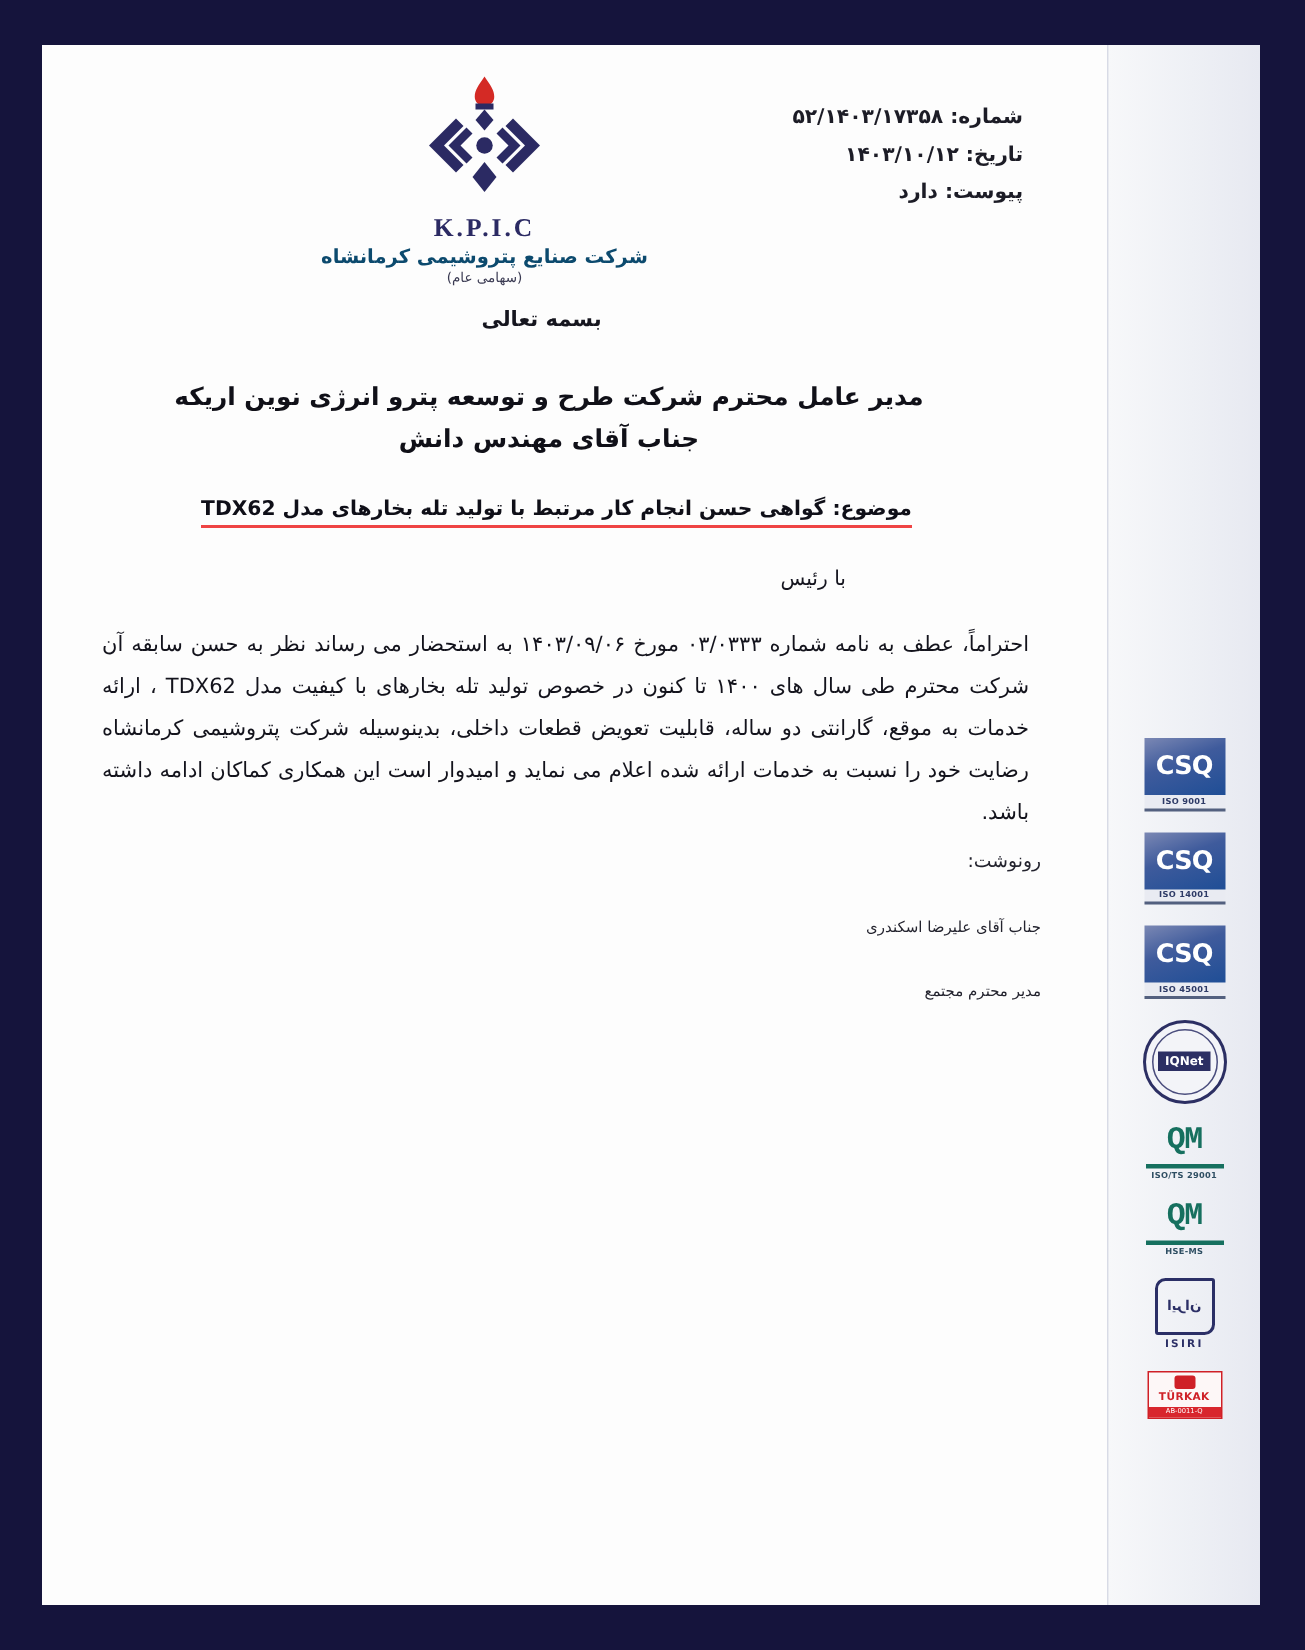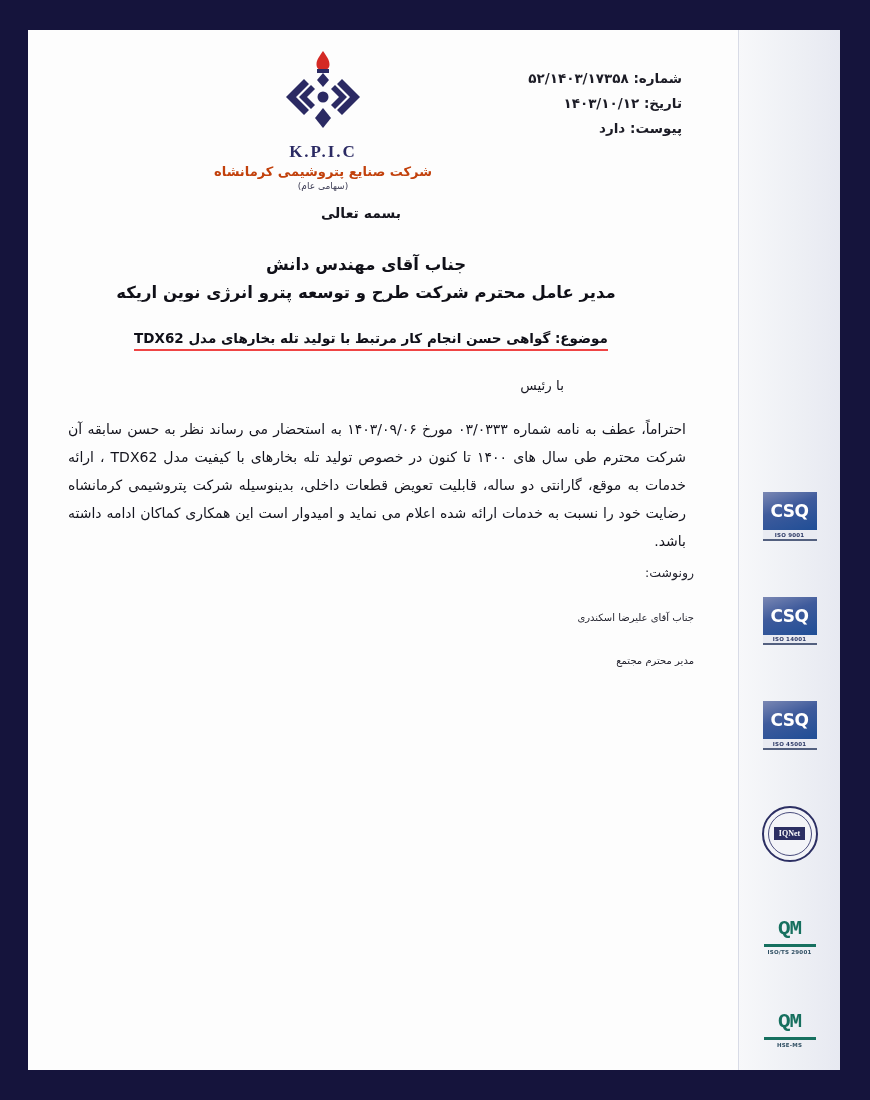--- a/index.html
+++ b/index.html
@@ -52,21 +52,20 @@
     top: 0;
     width: 102px;
     height: 1040px;
     background: linear-gradient(to left, #e7e9f1 0%, #eef0f5 45%, #f7f8fa 100%);
     border-left: 1px solid #d8dbe6;
     box-sizing: border-box;
     display: flex;
     flex-direction: column;
     align-items: center;
     padding-top: 462px;
-    gap: 42px;
   }
   .cert-badge {
     width: 62px;
     margin-bottom: 14px;
     display: flex;
     flex-direction: column;
     align-items: center;
   }
   .csq-box {
     width: 54px;
@@ -101,21 +100,20 @@
   .iqnet-badge {
     width: 52px;
     height: 52px;
     border-radius: 50%;
     background: #f3f4f8;
     border: 2px solid #2c2f63;
     display: flex;
     align-items: center;
     justify-content: center;
     position: relative;
-    font-family: Liberation Serif, serif;
   }
   .iqnet-badge::before {
     content: "";
     position: absolute;
     left: 4px; top: 4px; right: 4px; bottom: 4px;
     border-radius: 50%;
     border: 1px solid #4a4d7d;
   }
   .iqnet-inner {
     background: #2c2f63;
@@ -274,21 +272,21 @@
     font-size: 17px;
     font-weight: bold;
     color: #2b2a63;
     letter-spacing: 2px;
     direction: ltr;
     margin-top: 1px;
   }
   .logo-fa {
     font-size: 13px;
     font-weight: bold;
-    color: #c2410c;
+    color: #0c4a6e;
     margin-top: 2px;
     direction: rtl;
   }
   .logo-fa-sub {
     font-size: 9px;
     color: #3a3a52;
     margin-top: 2px;
     direction: rtl;
   }
 
@@ -503,22 +501,22 @@
           </div>
           <div class="logo-name">K.P.I.C</div>
           <div class="logo-fa">شرکت صنایع پتروشیمی کرمانشاه</div>
           <div class="logo-fa-sub">(سهامی عام)</div>
         </div>
       </div>
 
       <div class="invocation">بسمه تعالی</div>
 
       <div class="addressee">
+        <div class="addressee-line">مدیر عامل محترم شرکت طرح و توسعه پترو انرژی نوین اریکه</div>
         <div class="addressee-line">جناب آقای مهندس دانش</div>
-        <div class="addressee-line">مدیر عامل محترم شرکت طرح و توسعه پترو انرژی نوین اریکه</div>
       </div>
 
       <div class="subject-wrap">
         <span class="subject">موضوع: گواهی حسن انجام کار مرتبط با تولید تله بخارهای مدل TDX62</span>
       </div>
 
       <div class="salutation">با رئیس</div>
 
       <div class="body-text">احتراماً، عطف به نامه شماره ۰۳/۰۳۳۳ مورخ ۱۴۰۳/۰۹/۰۶ به استحضار می رساند نظر به حسن سابقه آن شرکت محترم طی سال های ۱۴۰۰ تا کنون در خصوص تولید تله بخارهای با کیفیت مدل TDX62 ، ارائه خدمات به موقع، گارانتی دو ساله، قابلیت تعویض قطعات داخلی، بدینوسیله شرکت پتروشیمی کرمانشاه رضایت خود را نسبت به خدمات ارائه شده اعلام می نماید و امیدوار است این همکاری کماکان ادامه داشته باشد.</div>
 

